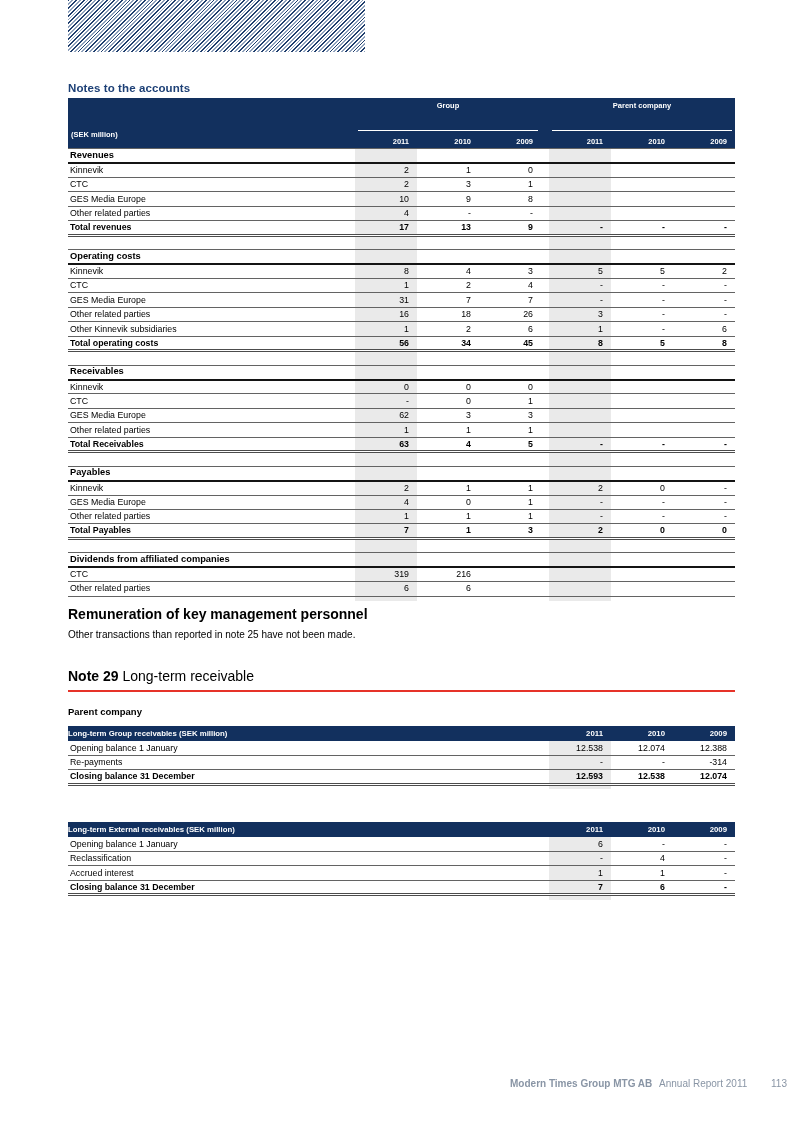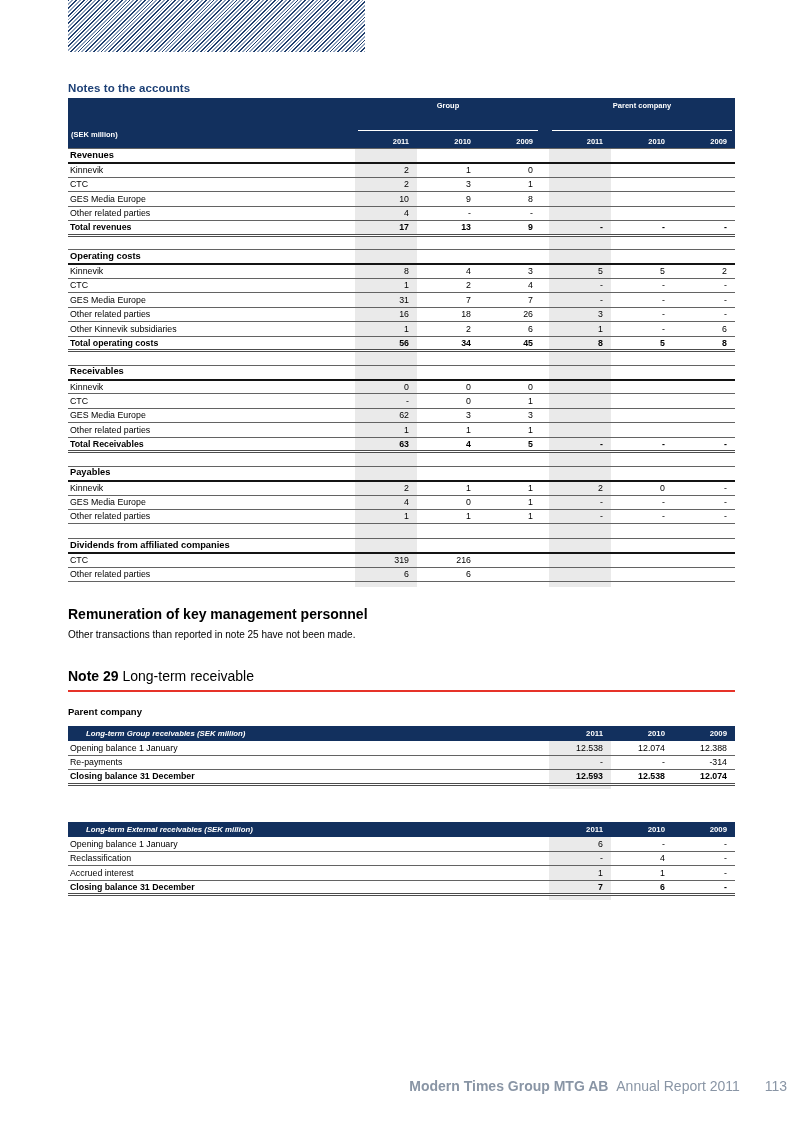--- a/index.html
+++ b/index.html
@@ -73,24 +73,24 @@
 
   .note29-head { position:absolute; left:68px; top:668px; font-size:14px; }
   .note29-head .n-label { font-weight:bold; }
   .note29-rule { position:absolute; left:68px; top:690px; width:667px; height:2px; background:#e63329; }
   .parent-company { position:absolute; left:68px; top:706px; font-size:9.5px; font-weight:bold; }
 
   table.t29 { position:absolute; left:68px; }
   #table2 { top:726px; }
   #table3 { top:822px; }
   table.t29 thead td { font-size:7.8px; height:15px; }
-  table.t29 thead .c-label { padding-left:18px;font-style:italic; }
-
-  
-  .footer { position:absolute; top:1078px; right:13px; font-size:14px; color:#8995a5;margin-left:48px; }
+  table.t29 thead .c-label { padding-left:0; }
+
+  
+  .footer { position:absolute; top:1078px; right:13px; font-size:10px; color:#8995a5;margin-left:48px; }
   .footer .company { font-weight:bold; }
   .footer .report { margin-left:4px; }
   .footer .pageno { margin-left:21px; }
 </style>
 </head>
 <body>
 
 <div class="hatch"></div>
 
 <div class="page-title">Notes to the accounts</div>
@@ -382,20 +382,30 @@
       <tr class="row-data">
         <td class="c-label">Other related parties</td>
         <td class="c-num">1</td>
         <td class="c-num">1</td>
         <td class="c-num">1</td>
         <td class="c-spacer"></td>
         <td class="c-num">-</td>
         <td class="c-num">-</td>
         <td class="c-num">-</td>
       </tr>
+      <tr class="row-total">
+        <td class="c-label">Total Payables</td>
+        <td class="c-num">7</td>
+        <td class="c-num">1</td>
+        <td class="c-num">3</td>
+        <td class="c-spacer"></td>
+        <td class="c-num">2</td>
+        <td class="c-num">0</td>
+        <td class="c-num">0</td>
+      </tr>
       <tr class="row-gap">
         <td class="c-label"></td>
         <td class="c-num"></td>
         <td class="c-num"></td>
         <td class="c-num"></td>
         <td class="c-spacer"></td>
         <td class="c-num"></td>
         <td class="c-num"></td>
         <td class="c-num"></td>
       </tr>

